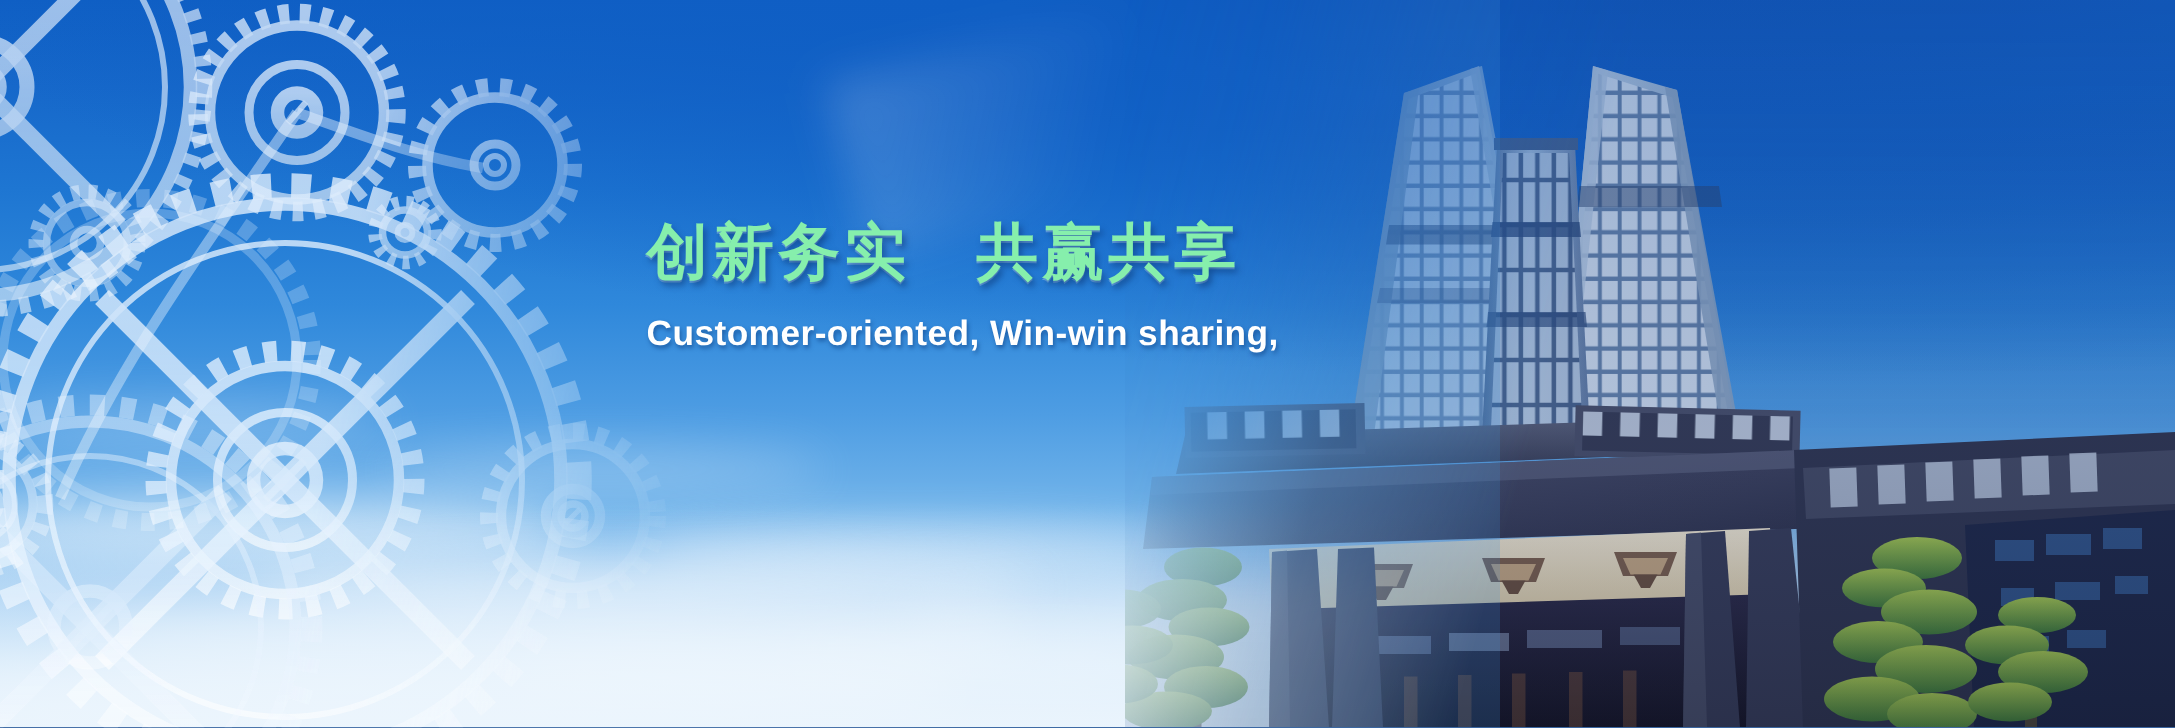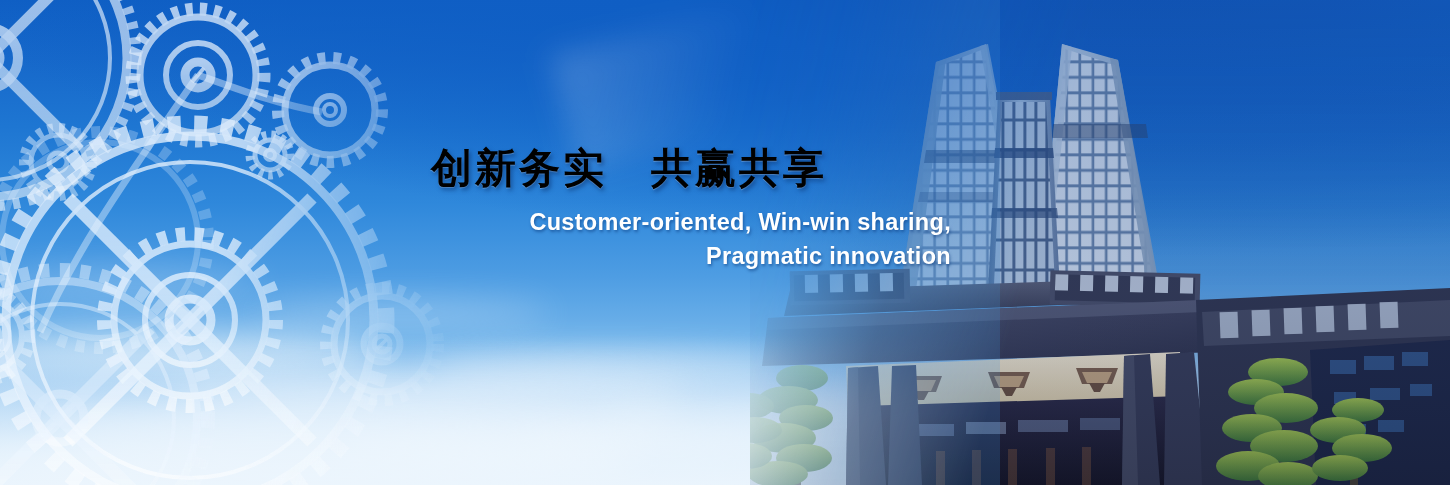--- a/index.html
+++ b/index.html
@@ -73,37 +73,37 @@
     mask-image:linear-gradient(105deg, rgba(0,0,0,0) 0%, rgba(0,0,0,.18) 12%, rgba(0,0,0,.72) 26%, rgba(0,0,0,1) 42%, rgba(0,0,0,1) 100%);
   }
   .building svg{display:block;width:100%;height:100%;}
 
   
   .copy{
     position:absolute;left:431px;top:140px;width:520px;
     z-index:6;
   }
   .cn{
-    color:#000000;
+    color:#86efac;
     font-size:41px;
     font-weight:bold;
     letter-spacing:3px;
     line-height:57px;
     white-space:pre;
     text-shadow:2px 3px 4px rgba(10,50,110,.55), 0 1px 0 rgba(255,255,255,.3);
   }
   .en{
     color:#ffffff;
     font-size:23.5px;
     font-weight:bold;
     letter-spacing:.3px;
     line-height:34px;
     text-shadow:1px 2px 3px rgba(10,55,120,.55);
   }
-  .en-wrap{margin-top:8px;text-align:right;}
+  .en-wrap{margin-top:8px;}
 </style>
 </head>
 <body>
 
 <div class="banner">
 
   <div class="sky"></div>
   <div class="sky-deep"></div>
   <div class="c-streak"></div>
   <div class="cloud c10"></div>
@@ -448,17 +448,16 @@
       <rect x="0" y="0" width="700" height="485" fill="url(#blueWash)"></rect>
 
       <rect x="0" y="0" width="250" height="485" fill="#3f8fd8" opacity="0.22"></rect>
     </svg>
   </div>
 
   <div class="copy">
     <div class="cn">创新务实　共赢共享</div>
     <div class="en-wrap">
       <div class="en">Customer-oriented, Win-win sharing,</div>
-      <div class="en">Pragmatic innovation</div>
     </div>
   </div>
 
 </div>
 
 </body></html>

